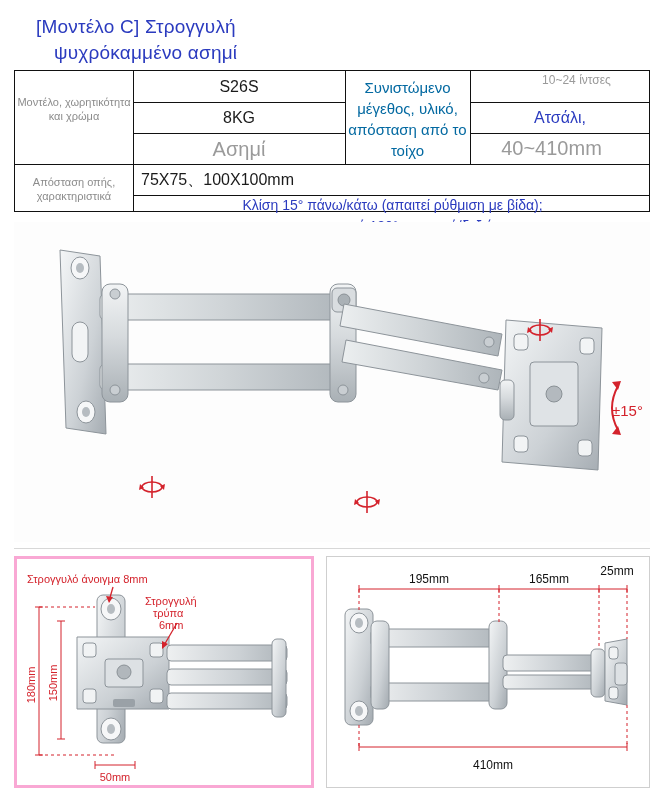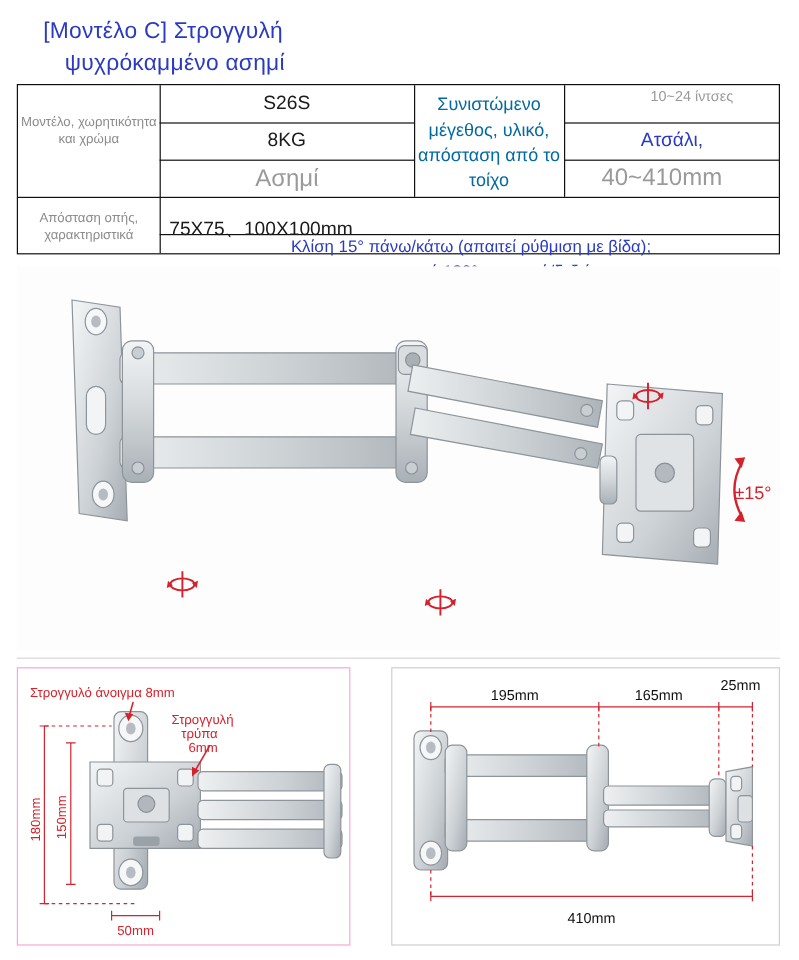--- a/index.html
+++ b/index.html
@@ -117,23 +117,23 @@
     width: 636px;
     height: 1px;
     background: #d8d8d8;
   }
 
   
   .bl-panel {
     position: absolute;
     left: 14px;
     top: 556px;
-    width: 278px;
+    width: 300px;
     height: 232px;
-    border: 1px solid #f9a8d4;
+    border: 3px solid #f9a8d4;
     box-sizing: border-box;
     background: #fff;
   }
   .br-panel {
     position: absolute;
     left: 326px;
     top: 556px;
     width: 324px;
     height: 232px;
     border: 1px solid #cfcfcf;
@@ -188,21 +188,21 @@
     <div class="cell val-dark" style="left:119px; top:37px; width:210px;">8KG</div>
     <div class="cell val-grey" style="left:119px; top:68px; width:210px;">Ασημί</div>
 
     <div class="cell val-blue" style="left:332px; top:6px; width:121px;">Συνιστώμενο μέγεθος, υλικό, απόσταση από το τοίχο</div>
 
     <div class="cell val-grey" style="left:457px; top:2px; width:176px; font-size:12px; line-height:14px;padding-left:33px;">10~24 ίντσες</div>
     <div class="cell val-blue-lg" style="left:457px; top:36px; width:176px;">Ατσάλι,</div>
     <div class="cell val-grey" style="left:457px; top:67px; width:159px;">40~410mm</div>
 
     <div class="cell lbl" style="left:2px; top:104px; width:114px;">Απόσταση οπής, χαρακτηριστικά</div>
-    <div class="cell val-dark" style="left:126px; top:99px; width:300px; text-align:left;margin-top:12px;">75X75、100X100mm</div>
+    <div class="cell val-dark" style="left:126px; top:99px; width:300px; text-align:left;">75X75、100X100mm</div>
 
     <div class="cell feat-blue" style="left:120px; top:124px; width:515px;">Κλίση 15° πάνω/κάτω (απαιτεί ρύθμιση με βίδα);</div>
     <div class="cell feat-blue" style="left:120px; top:145px; width:515px;">περιστροφή 180° αριστερά/δεξιά</div>
   </div>
 
   <div class="main-panel">
     <svg width="636" height="320" viewBox="0 0 636 320">
       <defs>
         <linearGradient id="gMetalV" x1="0" y1="0" x2="0" y2="1">
           <stop offset="0%" stop-color="#f2f4f5"></stop>

